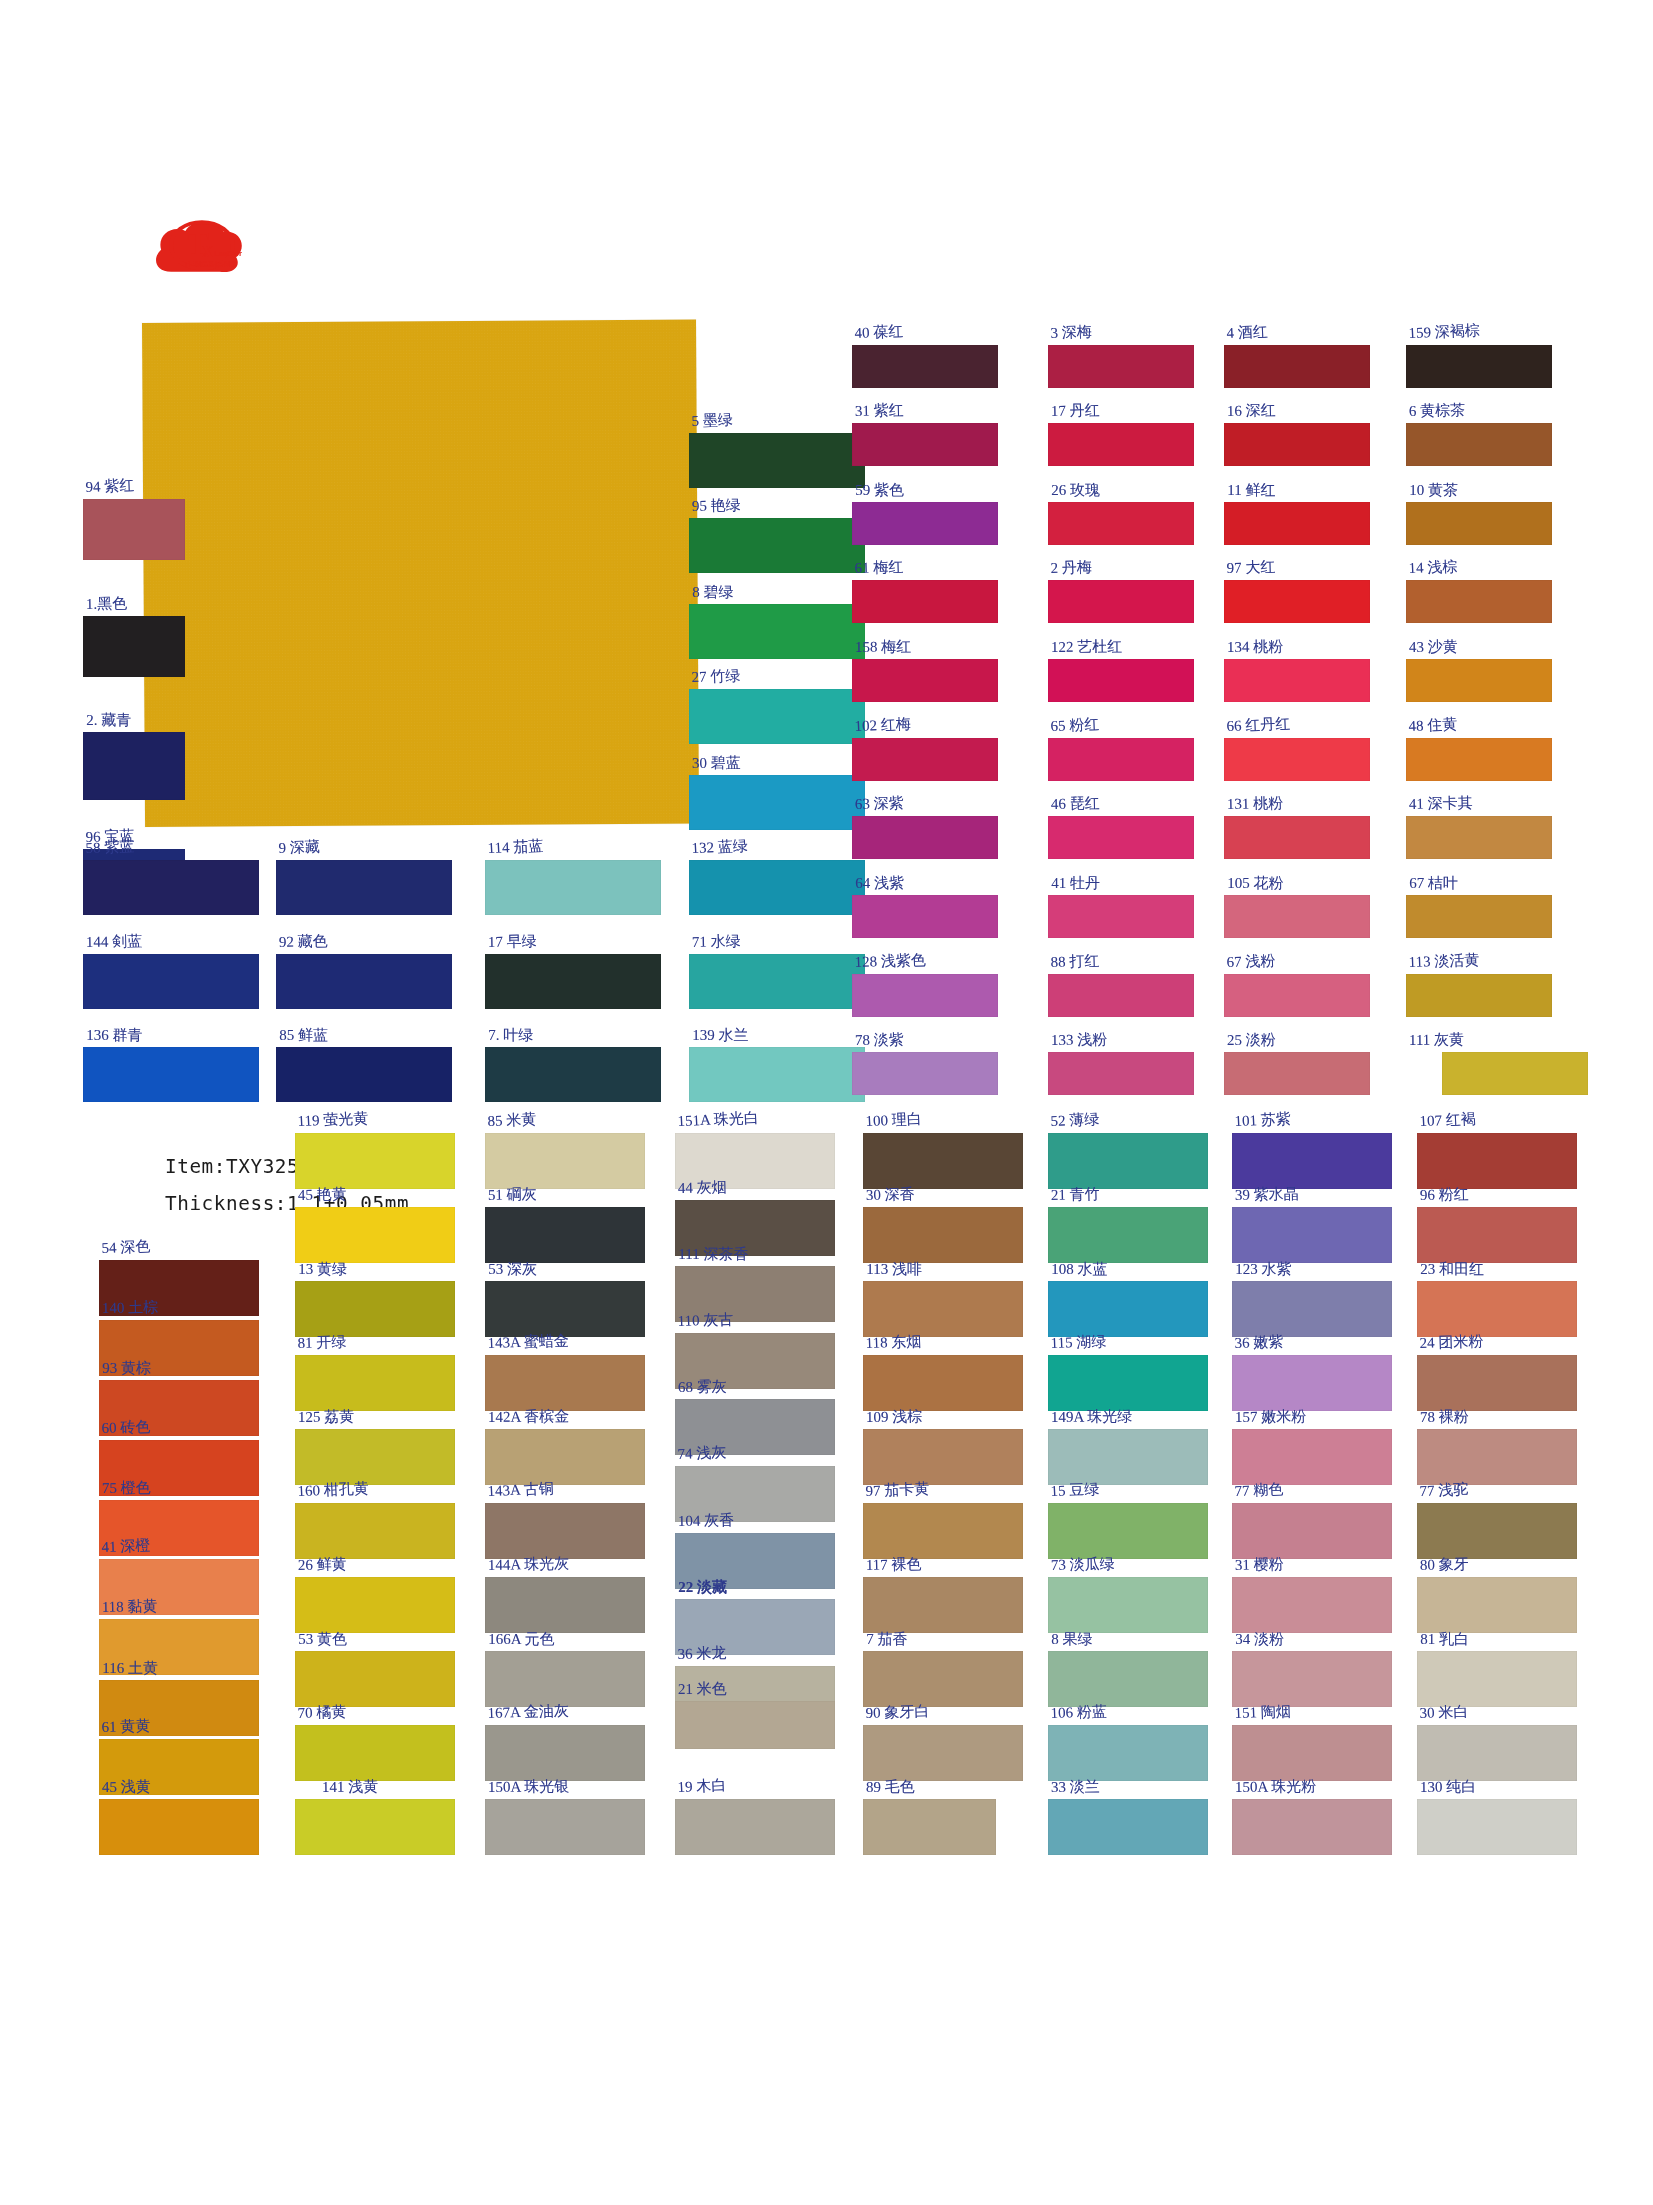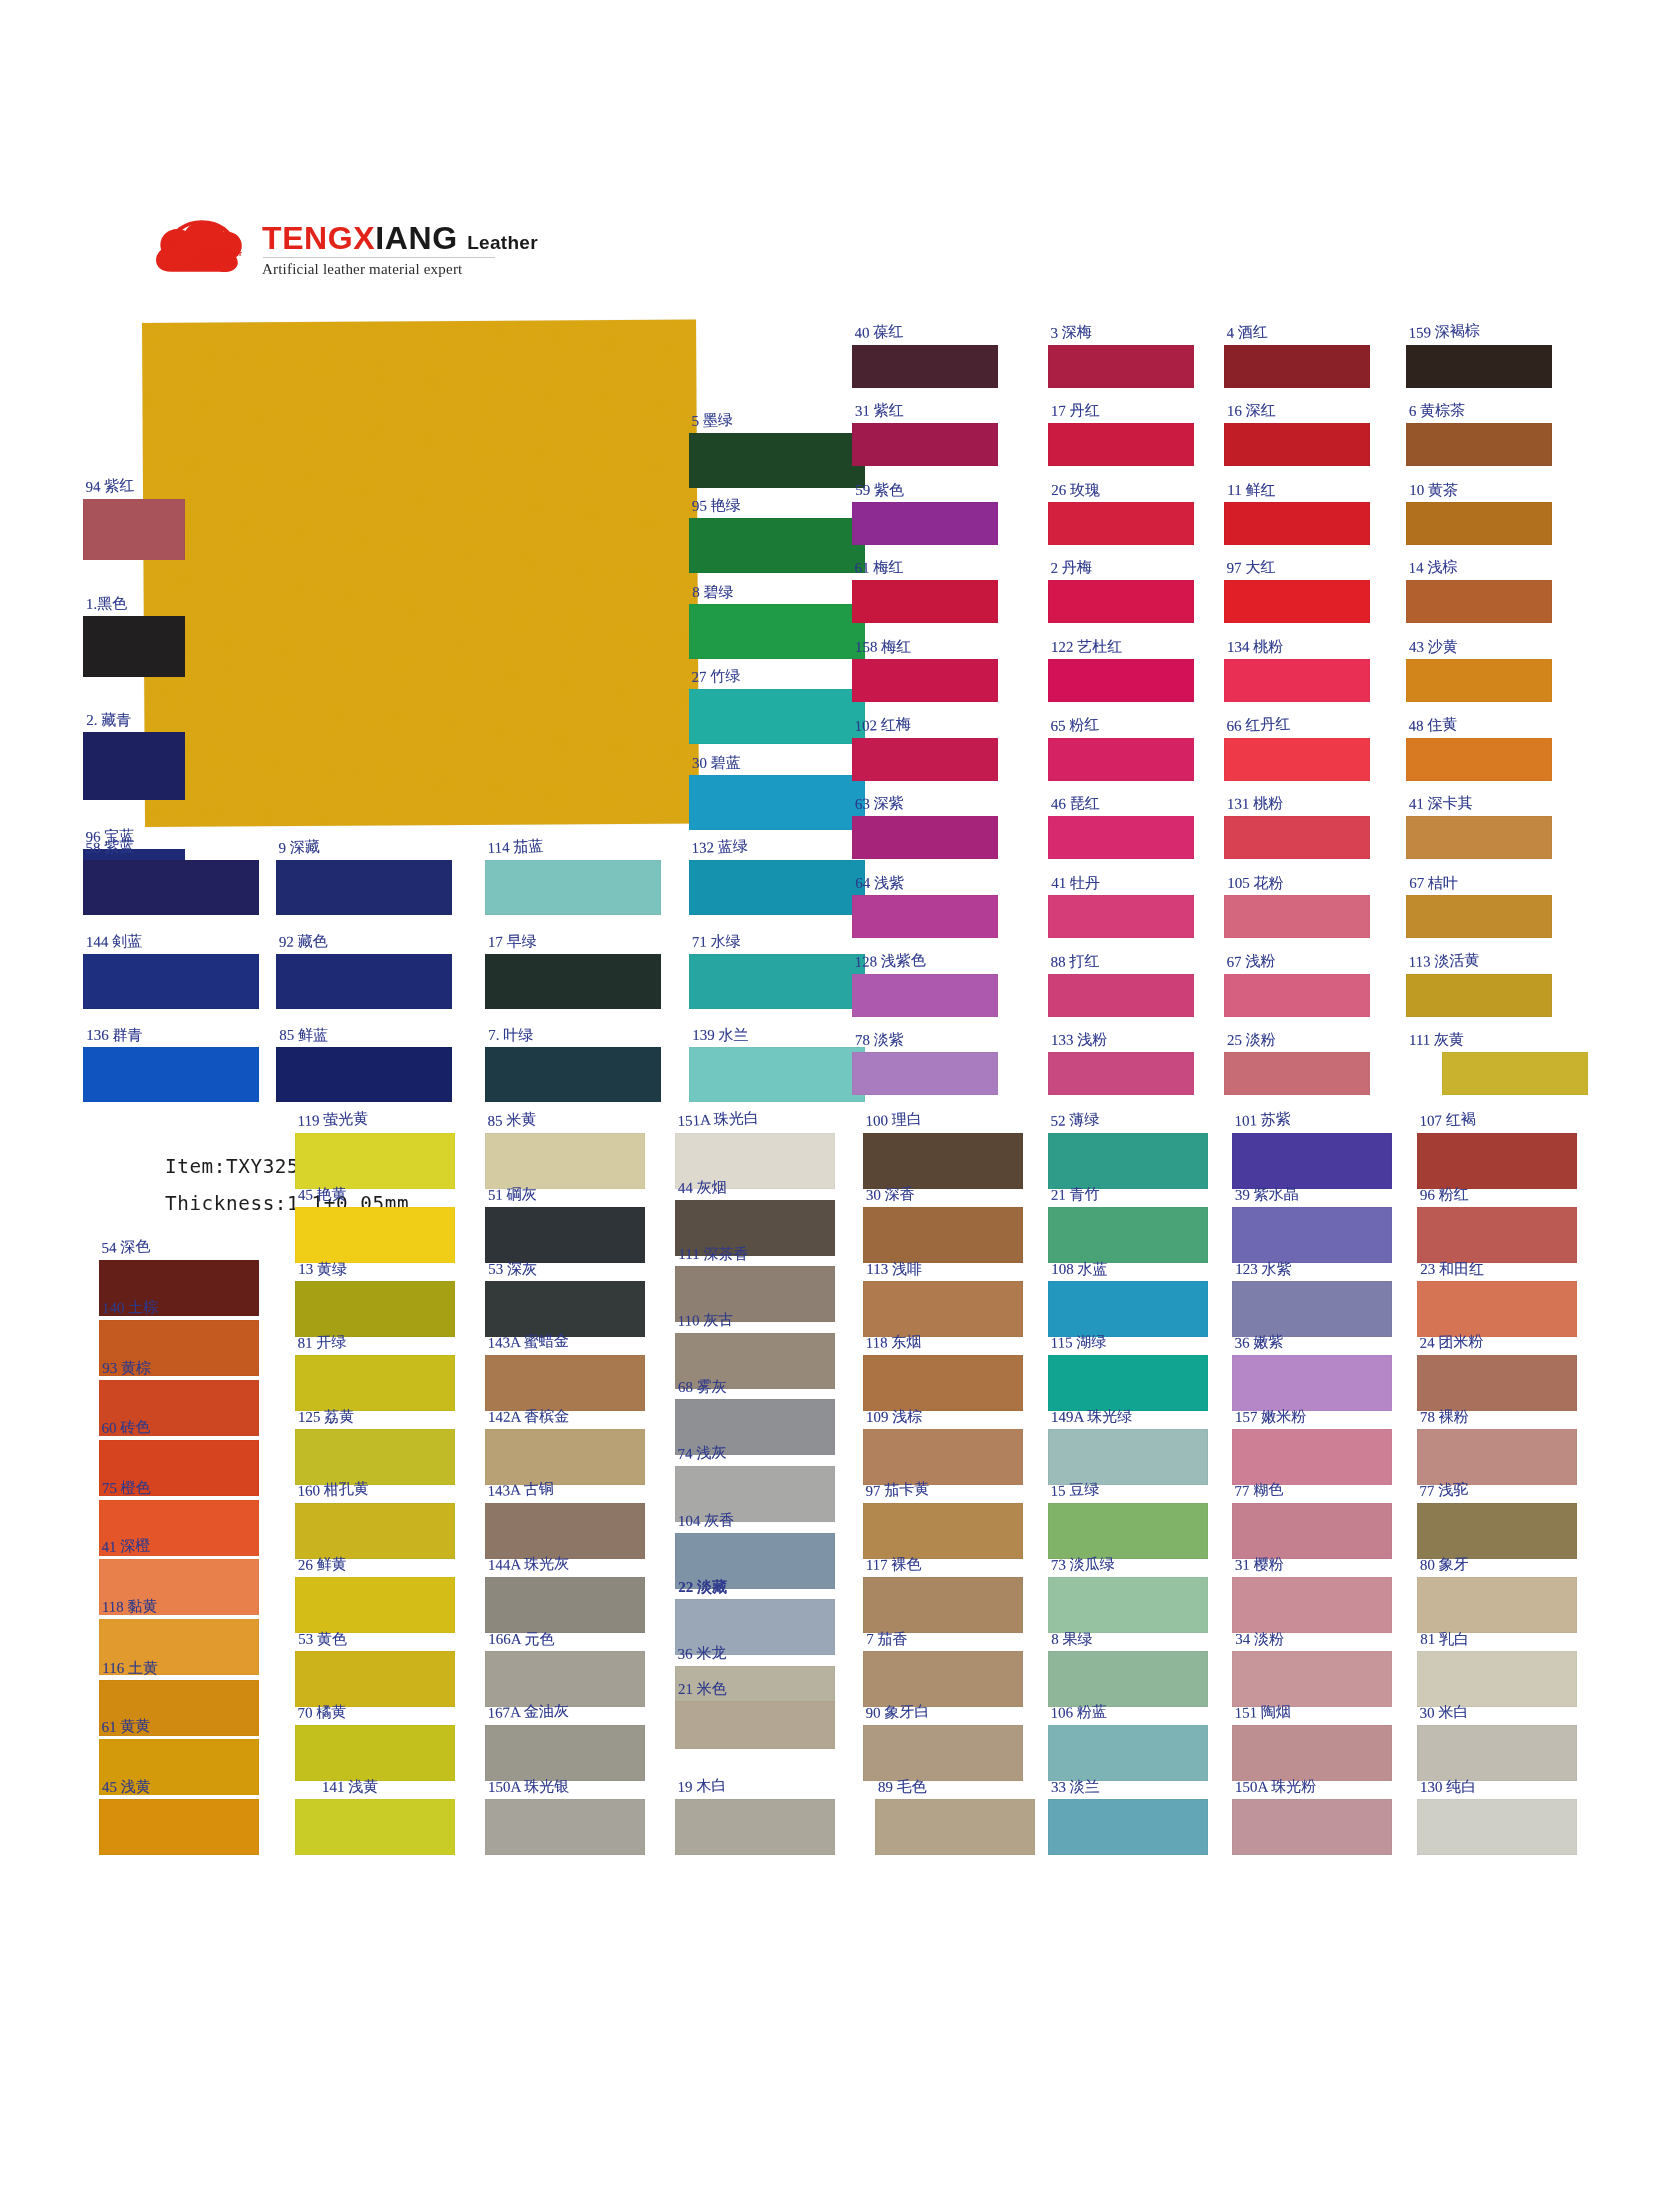--- a/index.html
+++ b/index.html
@@ -83,25 +83,20 @@
                  C168 32 178 66 158 82 C168 98 152 112 128 108 Z" fill="#e2231a"></path>
         <path d="M46 100 C26 100 22 80 36 70 C30 48 54 34 72 44 C84 24 118 26 128 46
                  C152 44 160 70 144 82 C152 94 138 104 120 100 Z" fill="#ffffff" opacity="0.0"></path>
         <ellipse cx="96" cy="60" rx="56" ry="42" fill="none" stroke="#e2231a" stroke-width="7"></ellipse>
         <text x="68" y="78" font-family="Liberation Serif, serif" font-size="62" font-weight="bold" fill="#e2231a">T</text>
         <text x="96" y="82" font-family="Liberation Serif, serif" font-size="40" font-weight="bold" fill="#e2231a">x</text>
         <text x="118" y="80" font-family="Liberation Sans, sans-serif" font-size="14" font-weight="bold" fill="#e2231a">Leather</text>
         <text x="62" y="100" font-family="Liberation Sans, sans-serif" font-size="15" font-weight="bold" fill="#e2231a" letter-spacing="1">TENGXIANG</text>
       </svg>
     </div>
-    <div id="logo-text-wrap">
-      <div class="brand-line"><span class="brand-teng">TENG</span><span class="brand-dark"></span><span class="brand-dark"></span><span class="brand-x">X</span><span class="brand-dark">IANG</span> <span class="brand-leather">Leather</span></div>
-      <div id="brand-rule"></div>
-      <div class="brand-tag">Artificial leather material expert</div>
-    </div>
   </div>
 
   <div id="hero"></div>
 
   <div id="spec">
     <div class="l1">Item:TXY325</div>
     <div class="l2">Thickness:1.1±0.05mm</div>
   </div>
 
   <div id="grid">
@@ -571,21 +566,21 @@
           <div class="sw" title="117 裸色" style="background: rgb(169, 135, 99);"></div>
         </div>
         <div class="cell" style="position: absolute; left: 0px; top: 518px; width: 160px; height: 56px;">
           <div class="lbl" style="transform: rotate(0deg);">7 茄香</div>
           <div class="sw" title="7 茄香" style="background: rgb(171, 143, 110);"></div>
         </div>
         <div class="cell" style="position: absolute; left: 0px; top: 592px; width: 160px; height: 56px;">
           <div class="lbl" style="transform: rotate(-1.8deg);">90 象牙白</div>
           <div class="sw" title="90 象牙白" style="background: rgb(174, 154, 128);"></div>
         </div>
-        <div class="cell" style="position: absolute; left: 12px; top: 666px; width: 160px; height: 56px;">
+        <div class="cell" style="position: absolute; left: 0px; top: 666px; width: 133px; height: 56px;">
           <div class="lbl" style="transform: rotate(-0.6deg);">89 毛色</div>
           <div class="sw" title="89 毛色" style="background: rgb(179, 164, 137);"></div>
         </div>
       </div>
       <div class="col" style="left: 1048px; top: 1133px; width: 160px;">
         <div class="cell" style="position: absolute; left: 0px; top: 0px; width: 160px; height: 56px;">
           <div class="lbl" style="transform: rotate(-2.4deg);">52 薄绿</div>
           <div class="sw" title="52 薄绿" style="background: rgb(47, 156, 138);"></div>
         </div>
         <div class="cell" style="position: absolute; left: 0px; top: 74px; width: 160px; height: 56px;">

